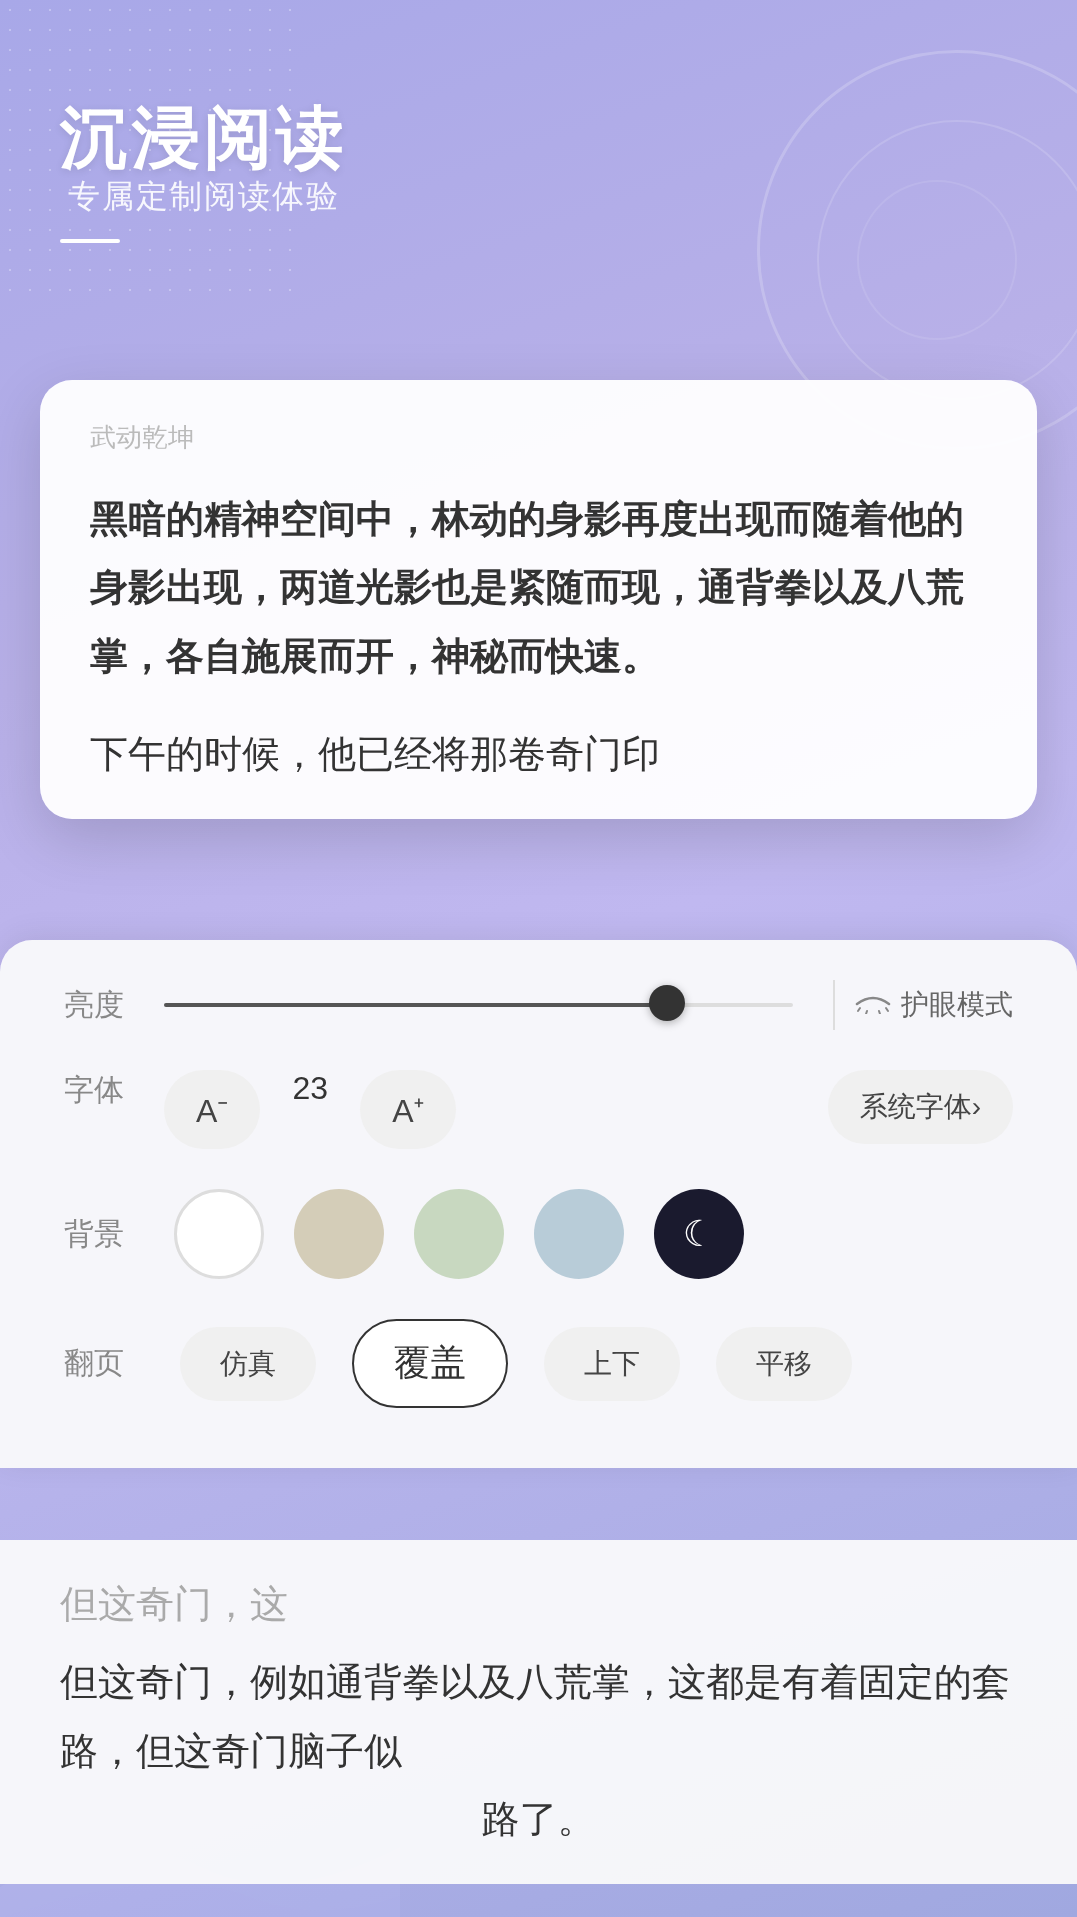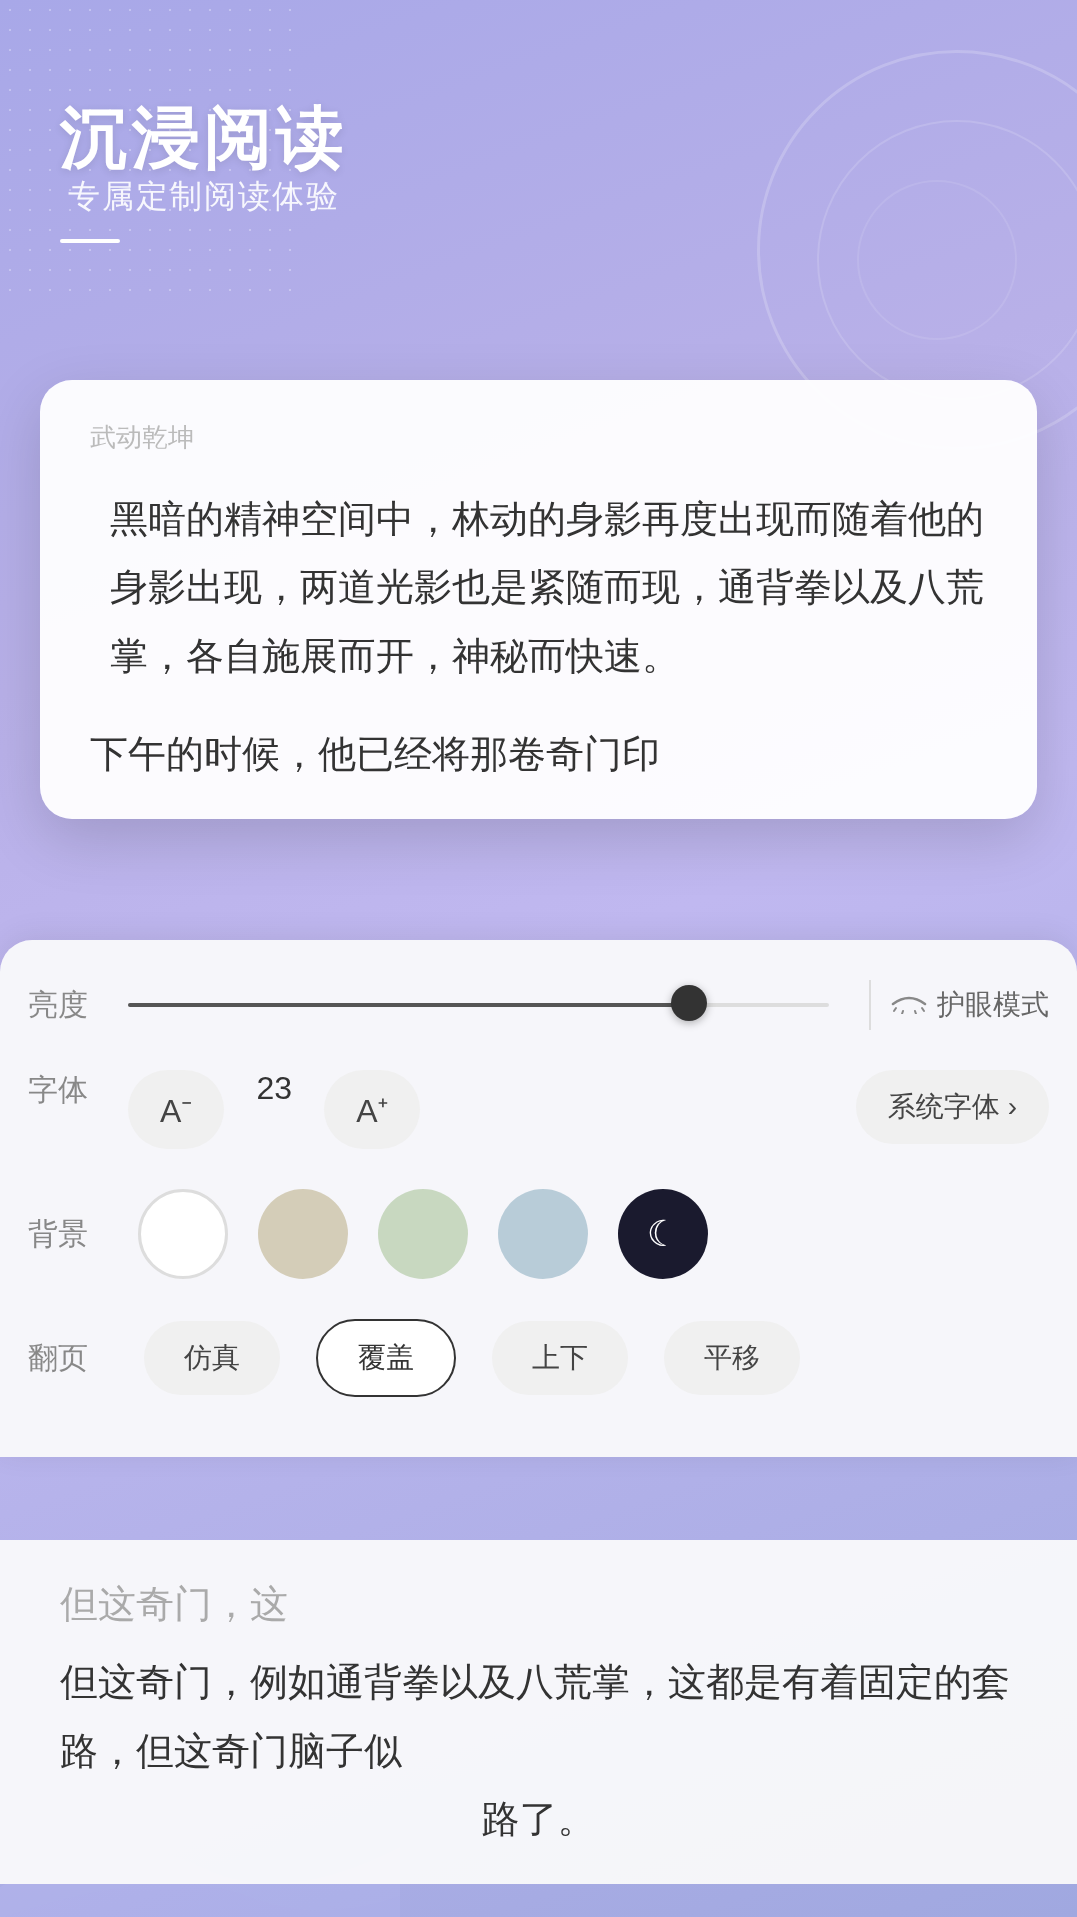--- a/index.html
+++ b/index.html
@@ -93,40 +93,39 @@
       font-size: 26px;
       color: #bbb;
       font-weight: 400;
       margin-bottom: 30px;
     }
 
     .reading-text {
       font-size: 38px;
       line-height: 1.8;
       color: #333;
-      font-weight: 400;
-      margin-left: 20px;
+      font-weight: 700;
     }
 
     .reading-text-line2 {
       font-size: 38px;
       line-height: 1.8;
       color: #333;
       margin-top: 30px;
     }
 
     
     .settings-panel {
       position: absolute;
       top: 940px;
       left: 0;
       right: 0;
       background: rgba(248,248,250,0.97);
       border-radius: 32px 32px 0 0;
-      padding: 40px 28px 30px;
+      padding: 40px 64px 30px;
       box-shadow: 0 -4px 30px rgba(0,0,0,0.08);
     }
 
     
     .settings-row {
       display: flex;
       align-items: center;
       margin-bottom: 40px;
     }
 
@@ -225,21 +224,20 @@
       border: none;
       border-radius: 50px;
       padding: 18px 32px;
       font-size: 28px;
       color: #444;
       cursor: pointer;
       margin-left: auto;
       white-space: nowrap;
       display: flex;
       align-items: center;
-      gap: 8px;
     }
 
     
     .bg-row {
       display: flex;
       align-items: center;
       gap: 30px;
       margin-bottom: 40px;
     }
 
@@ -284,21 +282,21 @@
       font-size: 28px;
       color: #444;
       cursor: pointer;
     }
 
     .page-btn-active {
       background: white;
       border: 2px solid #333;
       border-radius: 50px;
       padding: 18px 40px;
-      font-size: 28px;
+      font-size: 36px;
       color: #333;
       cursor: pointer;
     }
 
     
     .bottom-text {
       position: absolute;
       top: 1540px;
       left: 0;
       right: 0;

